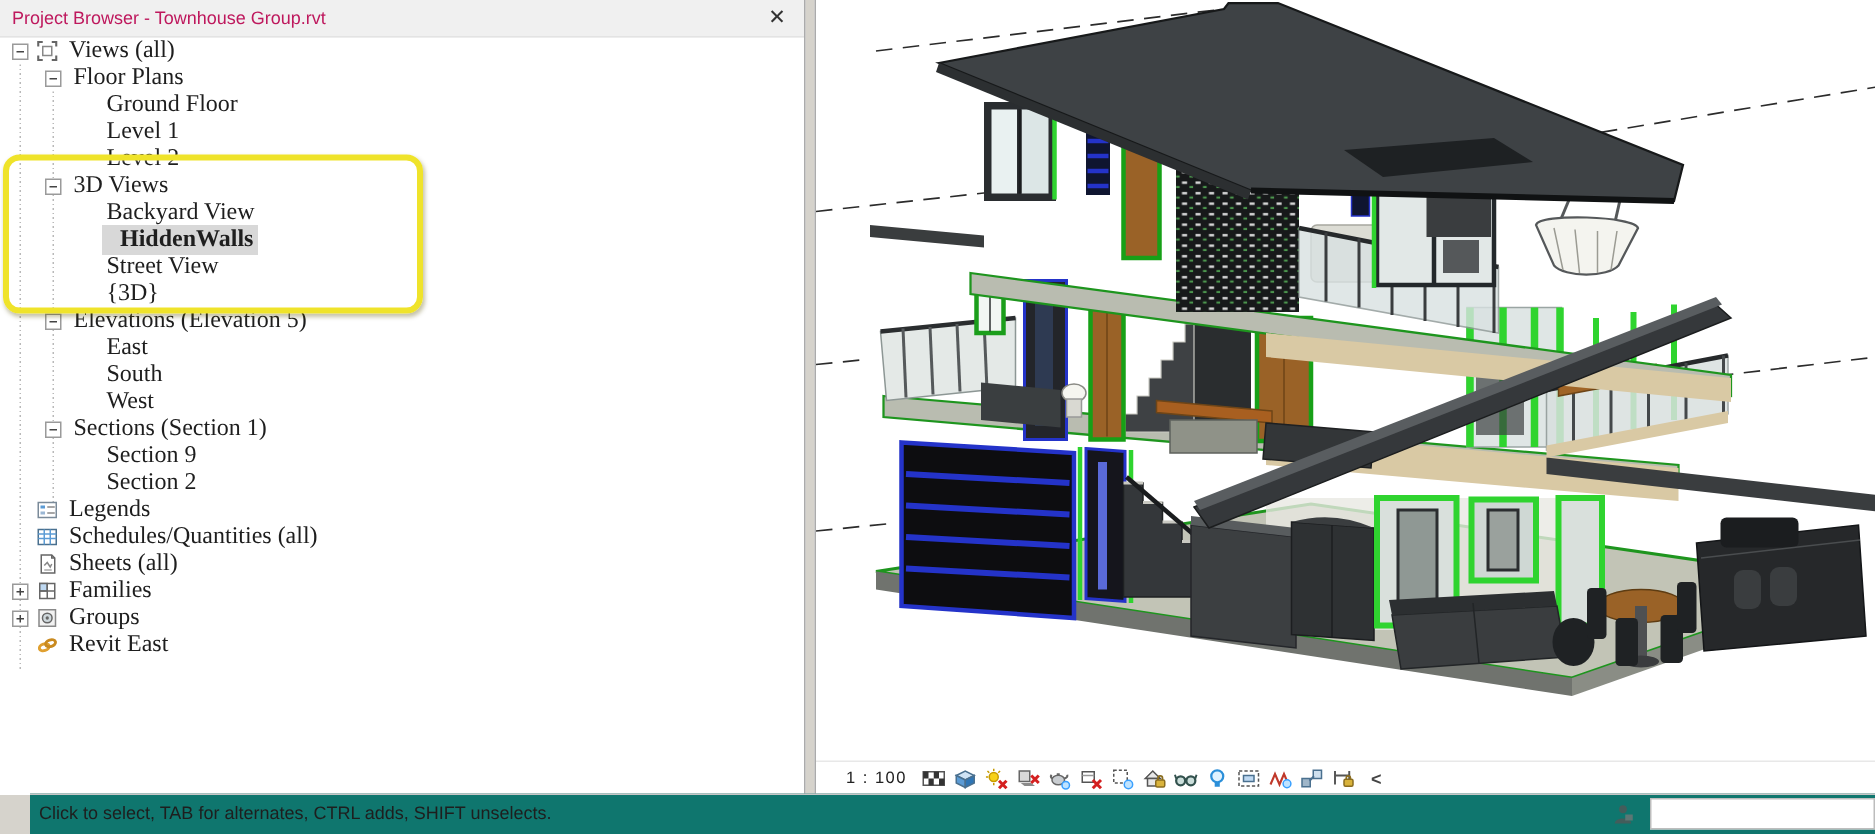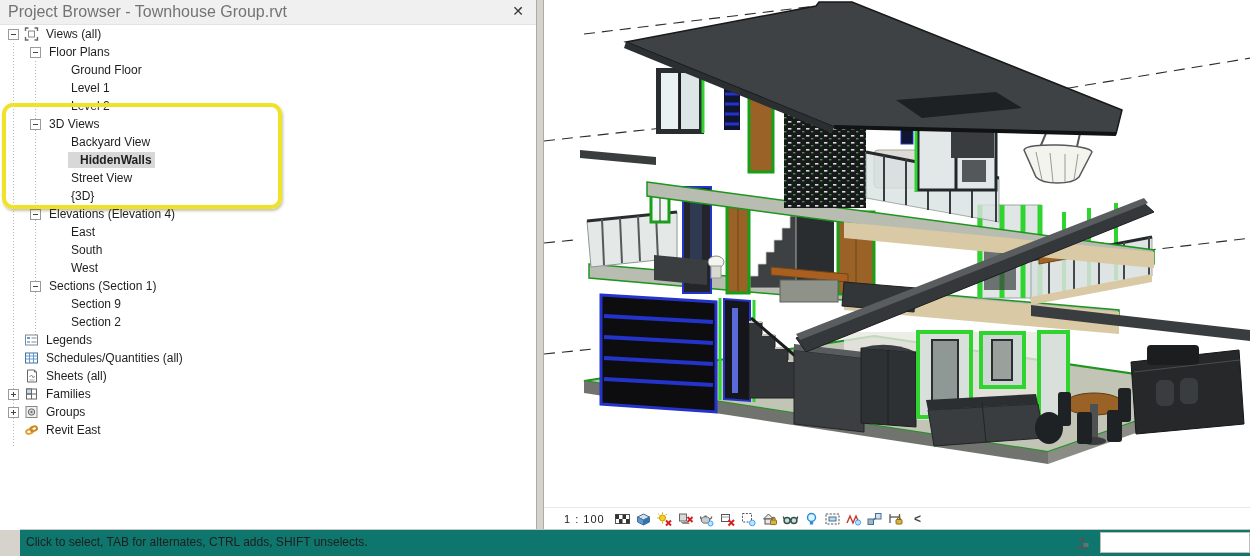--- a/index.html
+++ b/index.html
@@ -10,39 +10,39 @@
   }
   
   #browser-panel{
     position:absolute;left:0;top:0;width:537px;height:530px;background:#fff;
     border-right:1px solid #ABABAB;box-sizing:border-box;
   }
   #browser-titlebar{
     height:24px;background:#F0F0F0;border-bottom:1px solid #E3E3E3;
     display:flex;align-items:center;position:relative;
   }
-  #browser-title{font-size:16px;color:#737373;margin-left:8px;}
+  #browser-title{font-size:12px;color:#be185d;margin-left:8px;}
   #browser-close{
     position:absolute;right:10px;top:3px;width:16px;height:16px;
     font-size:14px;line-height:16px;text-align:center;color:#333;cursor:pointer;
   }
   #tree{position:relative;padding-top:0;}
   .guide{position:absolute;width:1px;
     background-image:repeating-linear-gradient(to bottom,#B9B9B9 0 1px,transparent 1px 3px);}
   .trow{display:flex;align-items:center;height:18px;position:relative;white-space:nowrap;}
   .tspacer{flex:0 0 auto;height:1px;}
   .tbox{
     flex:0 0 auto;width:9px;height:9px;border:1px solid #9A9A9A;background:#fff;
     margin-right:5px;position:relative;box-sizing:content-box;
   }
   .tbox::before{content:"";position:absolute;left:2px;top:4px;width:5px;height:1px;background:#444;}
   .tbox.plus::after{content:"";position:absolute;left:4px;top:2px;width:1px;height:5px;background:#444;}
   .ticon{flex:0 0 auto;width:15px;height:14px;margin-right:4px;display:flex;align-items:center;}
   .ticon svg{display:block;}
-  .tlabel{font-size:12px;color:#1E1E1E;padding:1px 3px;}
+  .tlabel{font-size:16px;color:#1E1E1E;padding:1px 3px;font-family:Liberation Serif, serif;}
   .tlabel.bold{font-weight:bold;padding-left:12px;}
   .tlabel.sel{background:#D8D8D8;}
   #highlight-box{
     position:absolute;left:2px;top:103px;width:272px;height:98px;
     border:4px solid var(--hl,#EFE32A);border-radius:11px;
     box-shadow:1px 2px 3px rgba(90,80,0,0.35), inset 0 0 2px rgba(255,255,255,.6);
     pointer-events:none;z-index:5;
   }
   
   #canvas-area{
@@ -128,21 +128,21 @@
         <span class="tspacer" style="width: 68px;"></span>
         <span class="tlabel">Street View</span>
       </div>
       <div class="trow">
         <span class="tspacer" style="width: 68px;"></span>
         <span class="tlabel">{3D}</span>
       </div>
       <div class="trow">
         <span class="tspacer" style="width: 30px;"></span>
         <span class="tbox"></span>
-        <span class="tlabel">Elevations (Elevation 4)</span>
+        <span class="tlabel">Elevations (Elevation 5)</span>
       </div>
       <div class="trow">
         <span class="tspacer" style="width: 68px;"></span>
         <span class="tlabel">East</span>
       </div>
       <div class="trow">
         <span class="tspacer" style="width: 68px;"></span>
         <span class="tlabel">South</span>
       </div>
       <div class="trow">

